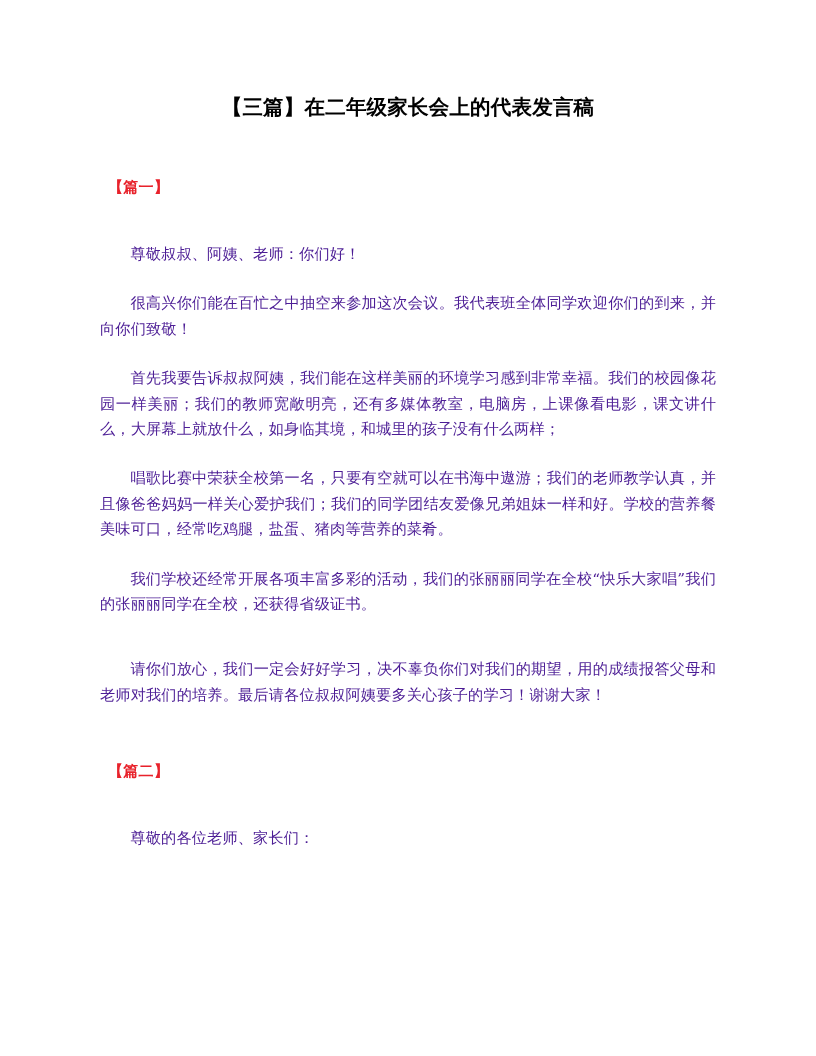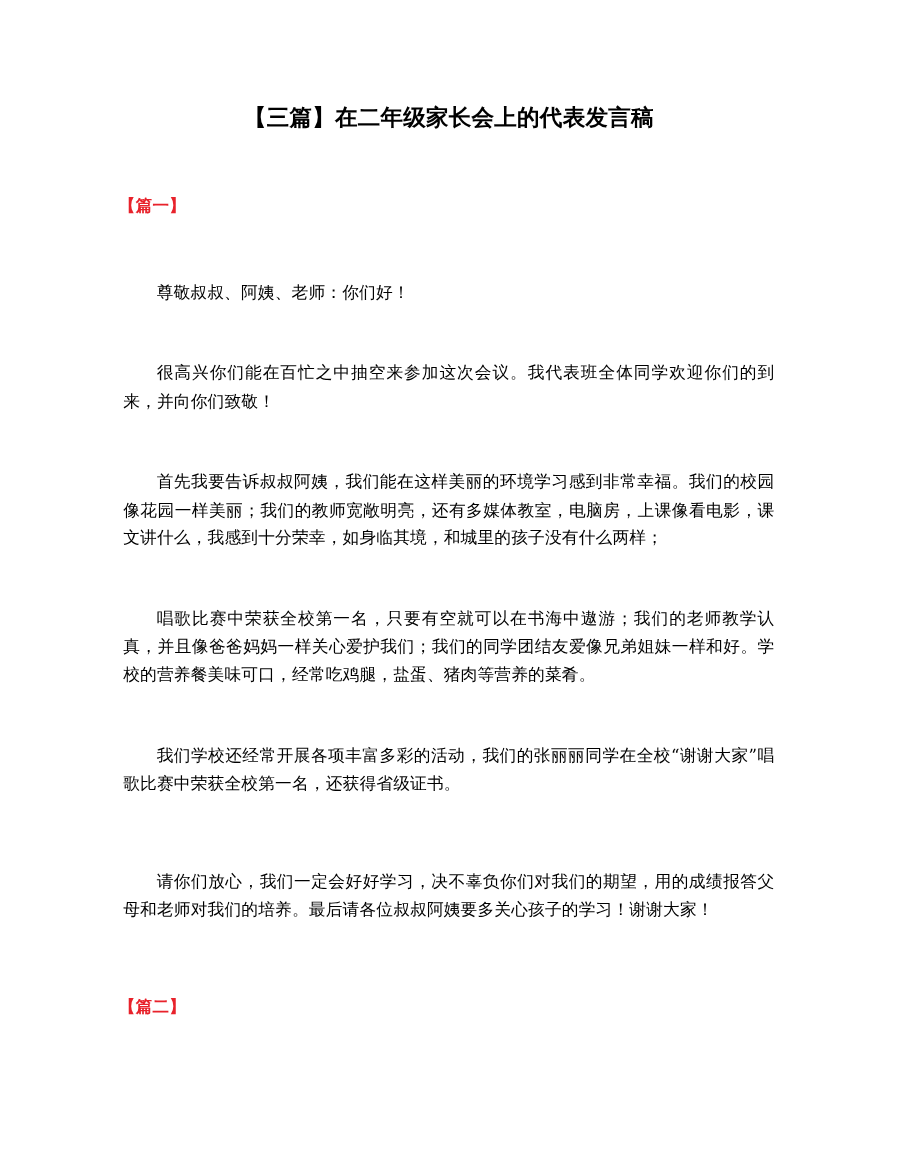--- a/index.html
+++ b/index.html
@@ -41,22 +41,22 @@
     font-size: 15px;
     line-height: 22px;
     color: #e8222b;
     margin: 12px;
     letter-spacing: 0.3px;
   }
   .para {
     font-family: "DejaVu Serif", "Liberation Serif", serif;
     font-size: 15.2px;
     line-height: 25.4px;
-    color: #000000;
-    margin: 16px;
+    color: #4c1d95;
+    margin: 4px;
     text-align: justify;
     text-justify: inter-ideograph;
     text-indent: 2em;
     letter-spacing: 0.15px;
   }
   
   .gap-title-to-s1 { height: 43px; }
   .gap-s1-to-p { height: 28px; }
   .gap-para { height: 16px; }
   .gap-p-to-s2 { height: 36px; }
@@ -75,38 +75,39 @@
     <h2 class="section-head">【篇一】</h2>
 
     <div class="gap-s1-to-p"></div>
 
     <p class="para">尊敬叔叔、阿姨、老师：你们好！</p>
     <div class="gap-para"></div>
 
     <p class="para">很高兴你们能在百忙之中抽空来参加这次会议。我代表班全体同学欢迎你们的到来，并向你们致敬！</p>
     <div class="gap-para"></div>
 
-    <p class="para">首先我要告诉叔叔阿姨，我们能在这样美丽的环境学习感到非常幸福。我们的校园像花园一样美丽；我们的教师宽敞明亮，还有多媒体教室，电脑房，上课像看电影，课文讲什么，我感到十分荣幸，如身临其境，和城里的孩子没有什么两样；</p>
+    <p class="para">首先我要告诉叔叔阿姨，我们能在这样美丽的环境学习感到非常幸福。我们的校园像花园一样美丽；我们的教师宽敞明亮，还有多媒体教室，电脑房，上课像看电影，课文讲什么，大屏幕上就放什么，如身临其境，和城里的孩子没有什么两样；</p>
     <div class="gap-para"></div>
 
     <p class="para">唱歌比赛中荣获全校第一名，只要有空就可以在书海中遨游；我们的老师教学认真，并且像爸爸妈妈一样关心爱护我们；我们的同学团结友爱像兄弟姐妹一样和好。学校的营养餐美味可口，经常吃鸡腿，盐蛋、猪肉等营养的菜肴。</p>
     <div class="gap-para"></div>
 
-    <p class="para">我们学校还经常开展各项丰富多彩的活动，我们的张丽丽同学在全校“谢谢大家”唱歌比赛中荣获全校第一名，还获得省级证书。</p>
+    <p class="para">我们学校还经常开展各项丰富多彩的活动，我们的张丽丽同学在全校“快乐大家唱”我们的张丽丽同学在全校，还获得省级证书。</p>
     <div class="gap-para"></div>
 
     <div class="gap-para"></div>
 
     <p class="para">请你们放心，我们一定会好好学习，决不辜负你们对我们的期望，用的成绩报答父母和老师对我们的培养。最后请各位叔叔阿姨要多关心孩子的学习！谢谢大家！</p>
 
     <div class="gap-p-to-s2"></div>
 
     <h2 class="section-head">【篇二】</h2>
 
     <div class="gap-s2-to-p"></div>
 
+    <p class="para">尊敬的各位老师、家长们：</p>
     <div class="gap-para"></div>
 
     <div class="gap-para"></div>
 
 
   </div>
 </div>
 
 </body></html>

